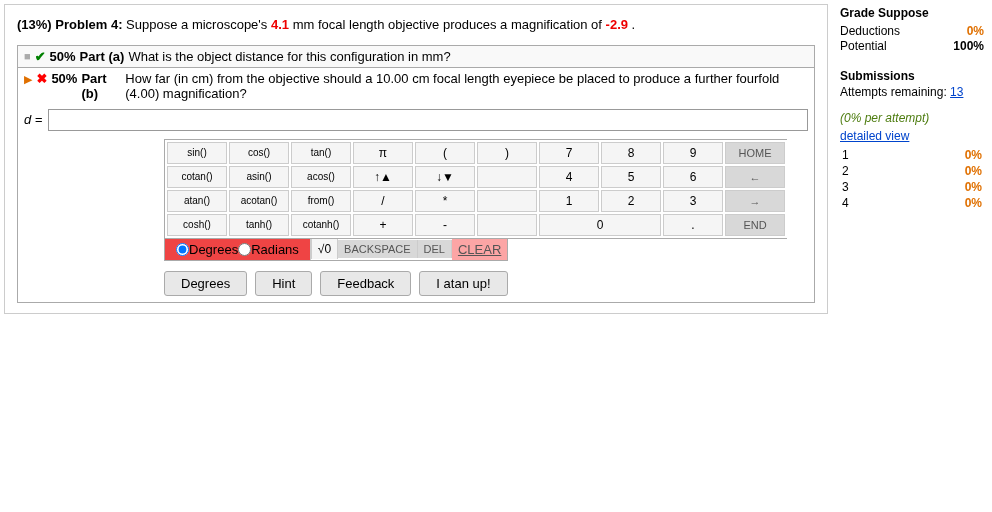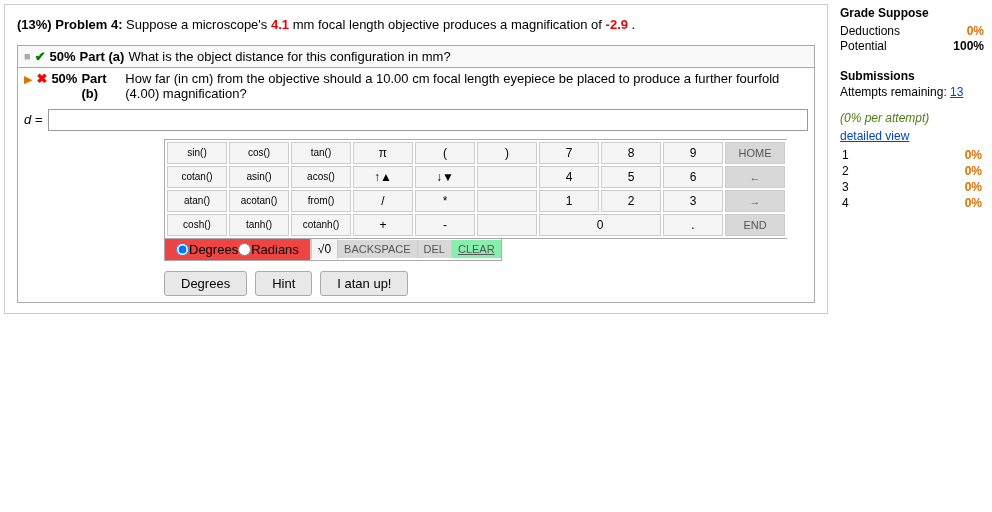--- a/index.html
+++ b/index.html
@@ -232,27 +232,28 @@
 
           <div style="display:flex; align-items:center; padding:3px 11px; background:#ef4444; border-right:1px solid #ccc;">
             <input type="radio" name="angle" checked="" style="">
             <span>Degrees</span>
             <input type="radio" name="angle" style="">
             <span>Radians</span>
           </div>
           <div style="border:1px solid #ccc; padding:3px 6px; background:#f5f5f5; cursor:pointer; font-size:12px; border:none; border-left:1px solid #ccc; border-right:1px solid #ccc;">√0</div>
           <div style="border:1px solid #ccc; padding:3px 6px; background:#d8d8d8; cursor:pointer; font-size:11px; color:#555; border:none; border-right:1px solid #ccc;">BACKSPACE</div>
           <div style="border:1px solid #ccc; padding:3px 6px; background:#d8d8d8; cursor:pointer; font-size:11px; color:#555; border:none; border-right:1px solid #ccc;">DEL</div>
-          <div style="border:1px solid #ccc; padding:3px 6px; background:#86efac; cursor:pointer; font-size:11px; color:#555; border:none;text-decoration:underline;">CLEAR</div>
+          <div style="border:1px solid #ccc; padding:3px 6px; background:#fca5a5; cursor:pointer; font-size:13px; color:#555; border:none;text-decoration:underline;">CLEAR</div>
         </div>
       </div>
 
       <div class="bottom-buttons">
         <button class="btn">Degrees</button>
         <button class="btn">Hint</button>
+        <button class="btn btn-feedback">Feedback</button>
         <button class="btn">I atan up!</button>
       </div>
     </div>
   </div>
 
   <div class="sidebar">
     <div class="grade-summary-title">Grade Suppose</div>
     <div class="grade-row">
       <span>Deductions</span>
       <span class="val-orange">0%</span>

